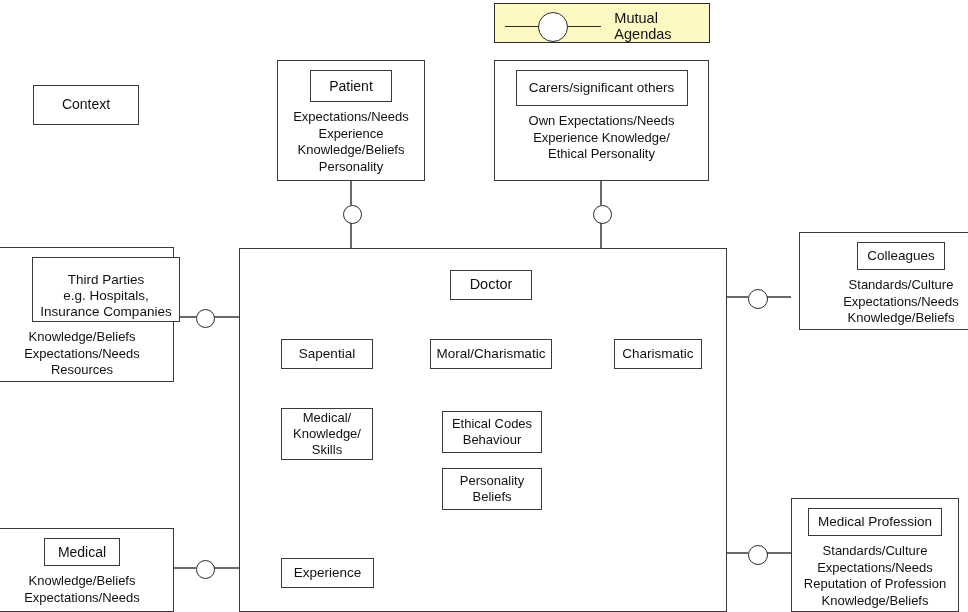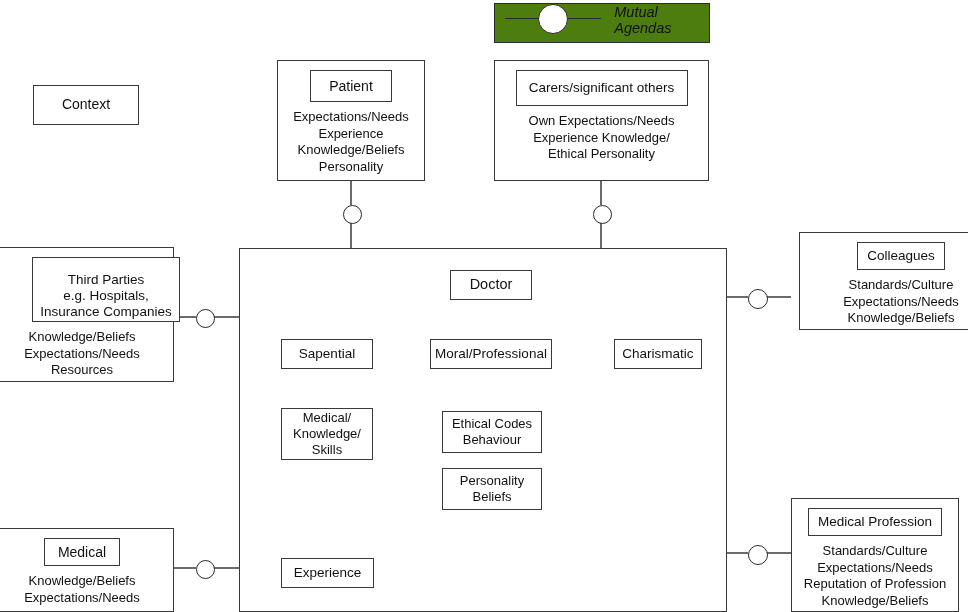--- a/index.html
+++ b/index.html
@@ -50,22 +50,22 @@
   .grp .body{
     white-space:pre-line;
     text-align:center;
     line-height:1.28;
     margin-top:7px;
   }
   .legend{
     position:absolute;
     box-sizing:border-box;
     border:1.6px solid #2b2b2b;
-    background:#4d7c0f;
-    display:flex;align-items:flex-start;font-style:italic;
+    background:#fef9c3;
+    display:flex;align-items:flex-end;
   }
   .legend .sym{position:relative;width:96px;height:30px;margin-left:10px;}
   .legend .sym .ln{position:absolute;top:14px;left:0;width:96px;height:1.4px;background:#2b2b2b;}
   .legend .sym .cir{
     position:absolute;left:33px;top:0px;width:28px;height:28px;border-radius:50%;
     border:1.4px solid #2b2b2b;background:#fff;
   }
   .legend .txt{margin-left:22px;font-size:14.5px;}
   .node-circle{
     position:absolute;border:1.4px solid #2b2b2b;border-radius:50%;background:#fff;
@@ -182,21 +182,21 @@
 
   <div class="bx t135" style="left:281px;top:339px;width:92px;height:30px;">
     <span>Sapential</span>
   </div>
 
   <div class="bx t145" style="left:450px;top:270px;width:82px;height:30px;">
     <span>Doctor</span>
   </div>
 
   <div class="bx t135" style="left:430px;top:339px;width:122px;height:30px;">
-    <span>Moral/Professional</span>
+    <span>Moral/Charismatic</span>
   </div>
 
   <div class="bx t135" style="left:614px;top:339px;width:88px;height:30px;">
     <span>Charismatic</span>
   </div>
 
   <div class="bx t13" style="left:281px;top:408px;width:92px;height:52px;">
     <span class="plainlabel">Medical/
 Knowledge/
 Skills</span>

